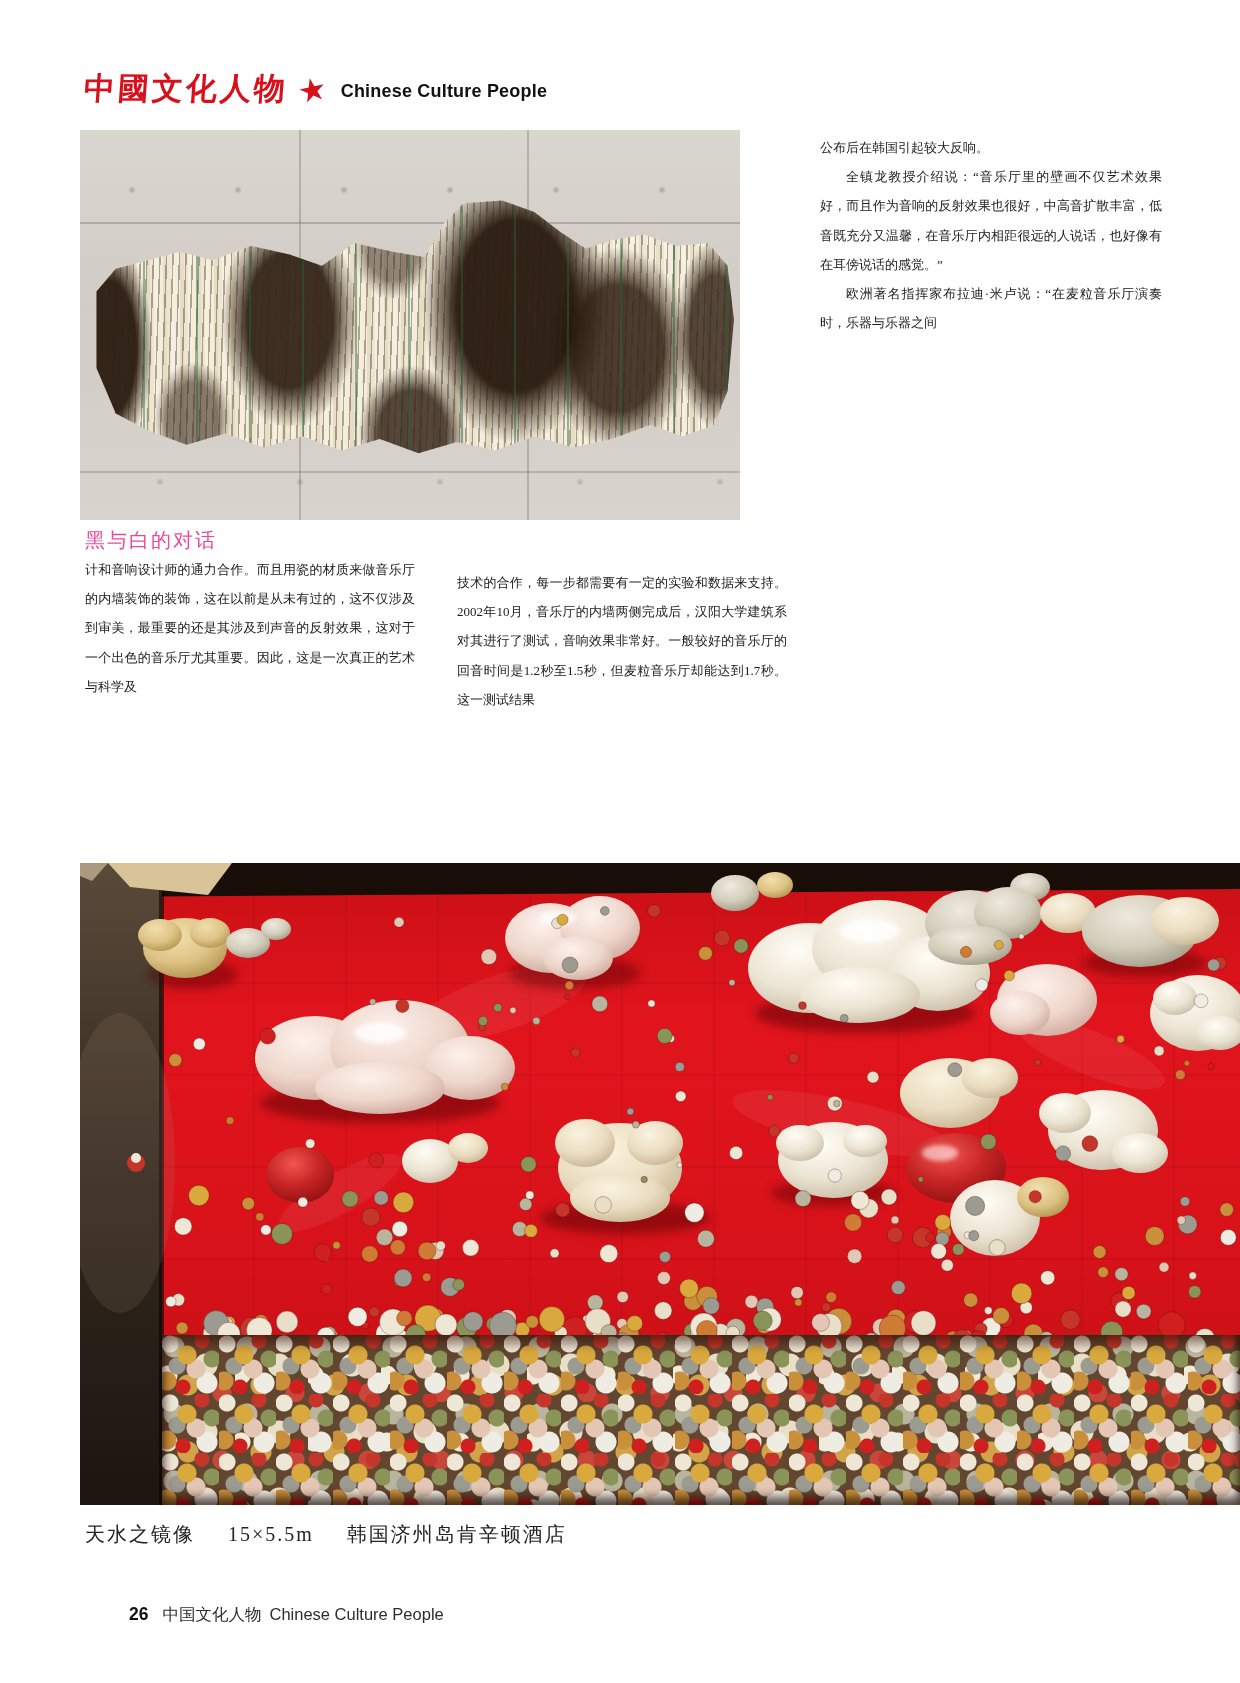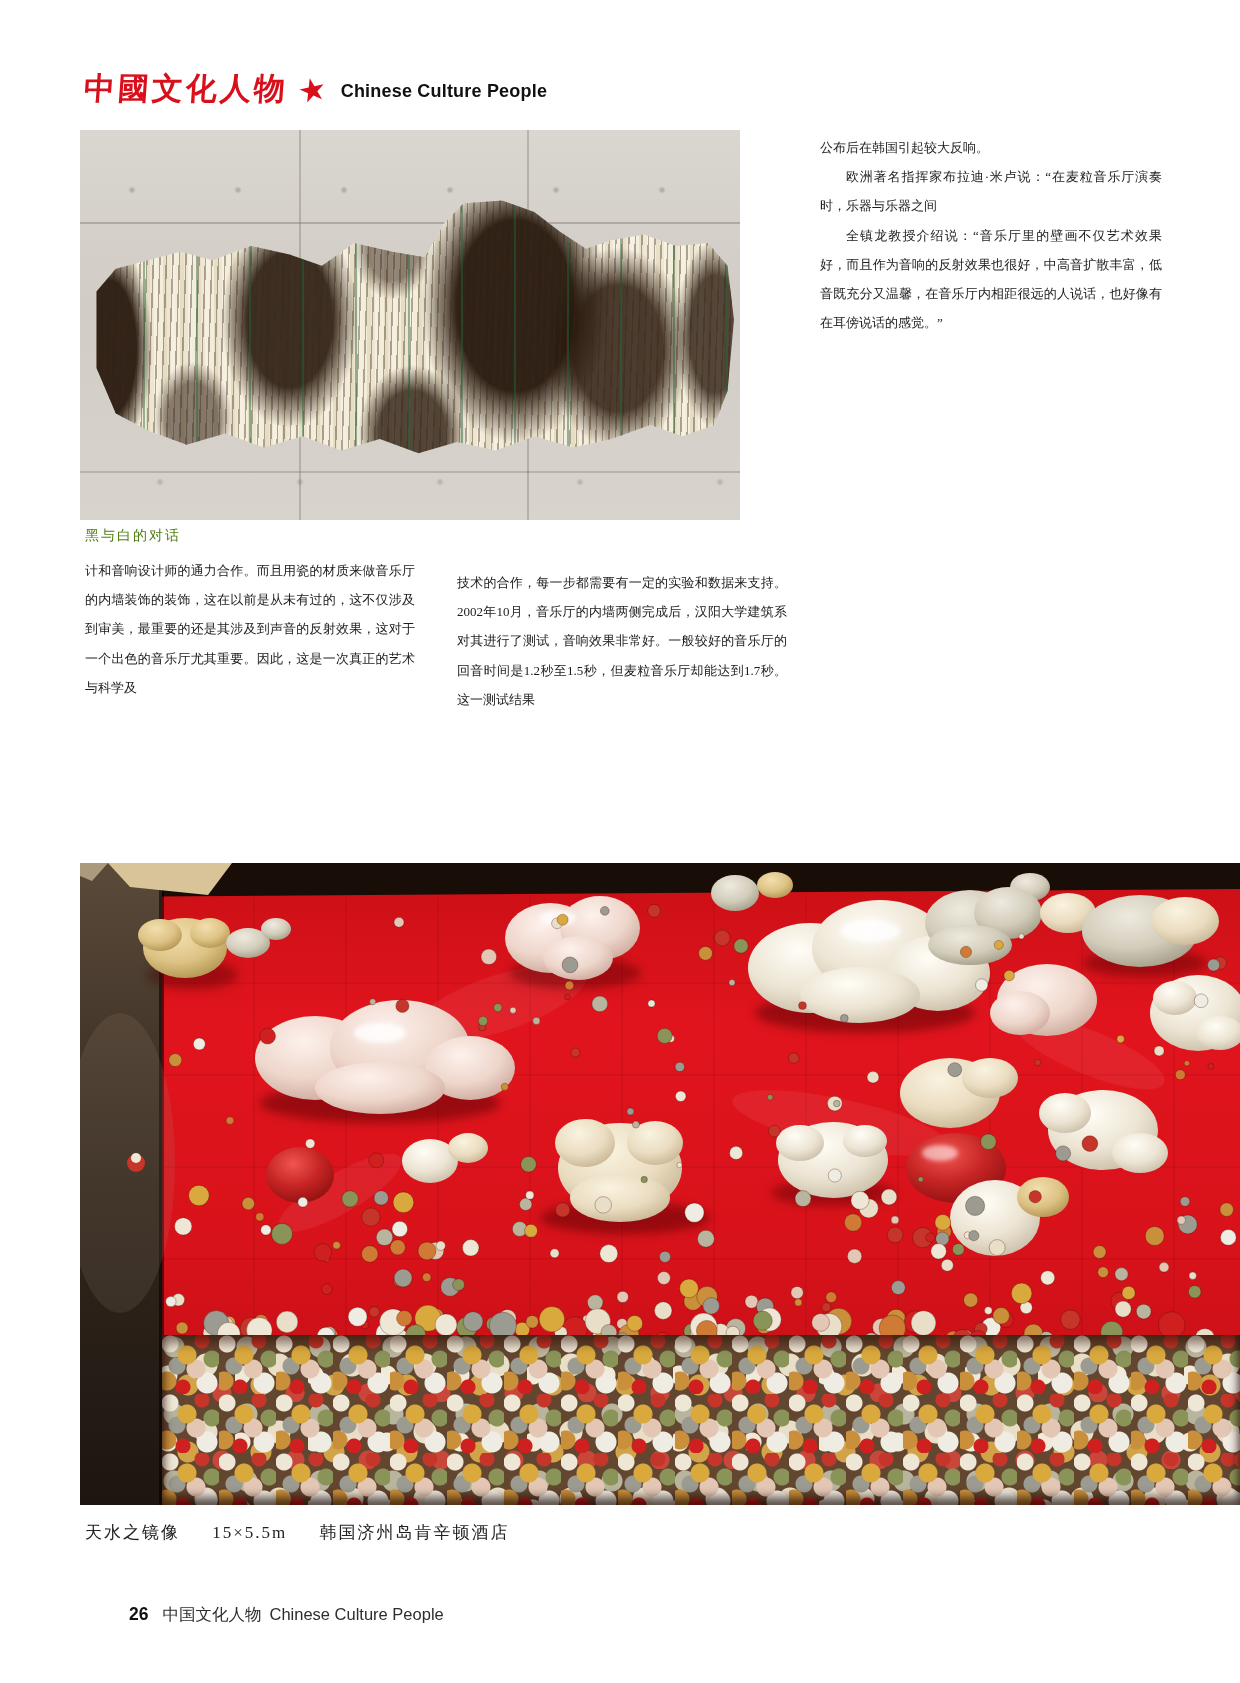--- a/index.html
+++ b/index.html
@@ -33,27 +33,27 @@
       radial-gradient(55px 80px at 16% 80%, rgba(44,28,16,.55) 0 45%, rgba(44,28,16,0) 72%),
       radial-gradient(95px 150px at 31% 45%, rgba(42,26,15,.9) 0 45%, rgba(42,26,15,0) 72%),
       radial-gradient(55px 70px at 47% 20%, rgba(48,30,18,.5) 0 45%, rgba(48,30,18,0) 72%),
       radial-gradient(75px 95px at 50% 85%, rgba(44,28,16,.8) 0 45%, rgba(44,28,16,0) 72%),
       radial-gradient(130px 190px at 66% 40%, rgba(38,23,12,.95) 0 45%, rgba(38,23,12,0) 72%),
       radial-gradient(100px 140px at 82% 55%, rgba(46,29,17,.85) 0 45%, rgba(46,29,17,0) 72%),
       radial-gradient(55px 130px at 97% 50%, rgba(44,28,16,.8) 0 45%, rgba(44,28,16,0) 72%),
       linear-gradient(180deg, rgba(255,255,250,.28), rgba(255,255,250,0) 30%),
       repeating-linear-gradient(90deg,#f3edda 0 5px,#e6ddc5 5px 9px,#eee6d1 9px 13px,#f6f0e0 13px 17px);
     box-shadow:0 10px 18px rgba(80,65,50,.35);}
-  .fig-top-caption{position:absolute;left:85px;top:527px;font-size:14px;color:#4d7c0f;letter-spacing:2px;}
+  .fig-top-caption{position:absolute;left:85px;top:527px;font-size:20px;color:#ec4899;letter-spacing:2px;}
 
   
   .col{position:absolute;text-align:justify;}
   .col p{margin:0;font-size:13px;line-height:29.2px;text-indent:2em;}
   .col p.cont{text-indent:0;}
-  .col1{left:85px;top:556px;width:330px;}
+  .col1{left:85px;top:556px;width:330px;font-family:Liberation Mono, monospace;}
   .col2{left:457px;top:568px;width:330px;}
   .col3{left:820px;top:133px;width:342px;}
 
   
   .fig-bottom{position:absolute;left:80px;top:863px;width:1160px;height:642px;overflow:hidden;background:#c90f15;}
   .fig-bottom svg{position:absolute;left:0;top:0;}
   .pebble-band{position:absolute;left:82px;top:472px;width:1078px;height:170px;
     background-color:#63462f;
     background-image:
       radial-gradient(circle at 8px 9px,#efe7d6 0 8px,rgba(0,0,0,0) 9px),
@@ -65,21 +65,21 @@
       radial-gradient(circle at 5px 46px,#c98f3a 0 9px,rgba(0,0,0,0) 10px),
       radial-gradient(circle at 45px 48px,#efece3 0 10px,rgba(0,0,0,0) 11px),
       radial-gradient(circle at 21px 52px,#d01f1f 0 7px,rgba(0,0,0,0) 8px),
       radial-gradient(circle at 12px 12px,#b8b49e 0 10px,rgba(0,0,0,0) 11px),
       radial-gradient(circle at 44px 30px,#e9dfc9 0 11px,rgba(0,0,0,0) 12px),
       radial-gradient(circle at 26px 50px,#d2a44a 0 10px,rgba(0,0,0,0) 11px),
       radial-gradient(circle at 60px 58px,#c9473a 0 9px,rgba(0,0,0,0) 10px),
       radial-gradient(circle at 6px 40px,#f1ead9 0 9px,rgba(0,0,0,0) 10px);
     background-size:57px 59px,57px 59px,57px 59px,57px 59px,57px 59px,57px 59px,57px 59px,57px 59px,57px 59px,73px 67px,73px 67px,73px 67px,73px 67px,73px 67px;
     box-shadow:inset 0 8px 12px rgba(40,10,0,.55), inset 0 -8px 10px rgba(20,5,0,.65);}
-  .fig-bottom-caption{position:absolute;left:85px;top:1521px;font-size:17px;color:#222;letter-spacing:2px;}
+  .fig-bottom-caption{position:absolute;left:85px;top:1521px;font-size:20px;color:#222;letter-spacing:2px;}
   .fig-bottom-caption span{margin-right:26px;}
 
   
   .footer{position:absolute;left:85px;top:1604px;font-family:"Liberation Sans","DejaVu Sans",sans-serif;
           font-size:16.5px;color:#2d2d2d;display:flex;align-items:baseline;}
   .footer .pagenum{font-weight:bold;font-size:17.5px;color:#111;margin-right:14px;margin-left:44px;}
   .footer .jcn{margin-right:8px;}
 </style>
 </head>
 <body>
@@ -98,22 +98,22 @@
   <div class="fig-top-caption">黑与白的对话</div>
 
   <div class="col col1">
     <p class="cont">计和音响设计师的通力合作。而且用瓷的材质来做音乐厅的内墙装饰的装饰，这在以前是从未有过的，这不仅涉及到审美，最重要的还是其涉及到声音的反射效果，这对于一个出色的音乐厅尤其重要。因此，这是一次真正的艺术与科学及</p>
   </div>
   <div class="col col2">
     <p class="cont">技术的合作，每一步都需要有一定的实验和数据来支持。2002年10月，音乐厅的内墙两侧完成后，汉阳大学建筑系对其进行了测试，音响效果非常好。一般较好的音乐厅的回音时间是1.2秒至1.5秒，但麦粒音乐厅却能达到1.7秒。这一测试结果</p>
   </div>
   <div class="col col3">
     <p class="cont">公布后在韩国引起较大反响。</p>
+    <p>全镇龙教授介绍说：“音乐厅里的壁画不仅艺术效果好，而且作为音响的反射效果也很好，中高音扩散丰富，低音既充分又温馨，在音乐厅内相距很远的人说话，也好像有在耳傍说话的感觉。”</p>
     <p>欧洲著名指挥家布拉迪·米卢说：“在麦粒音乐厅演奏时，乐器与乐器之间</p>
-    <p>全镇龙教授介绍说：“音乐厅里的壁画不仅艺术效果好，而且作为音响的反射效果也很好，中高音扩散丰富，低音既充分又温馨，在音乐厅内相距很远的人说话，也好像有在耳傍说话的感觉。”</p>
   </div>
 
   <div class="fig-bottom">
     <svg width="1160" height="642" viewBox="0 0 1160 642">
       <defs>
         <linearGradient id="redwall" x1="0" y1="0" x2="0" y2="1">
           <stop offset="0" stop-color="#c90f15"></stop>
             <stop offset=".25" stop-color="#e1141d"></stop>
           <stop offset=".6" stop-color="#d8121a"></stop>
             <stop offset="1" stop-color="#bb0d13"></stop>

